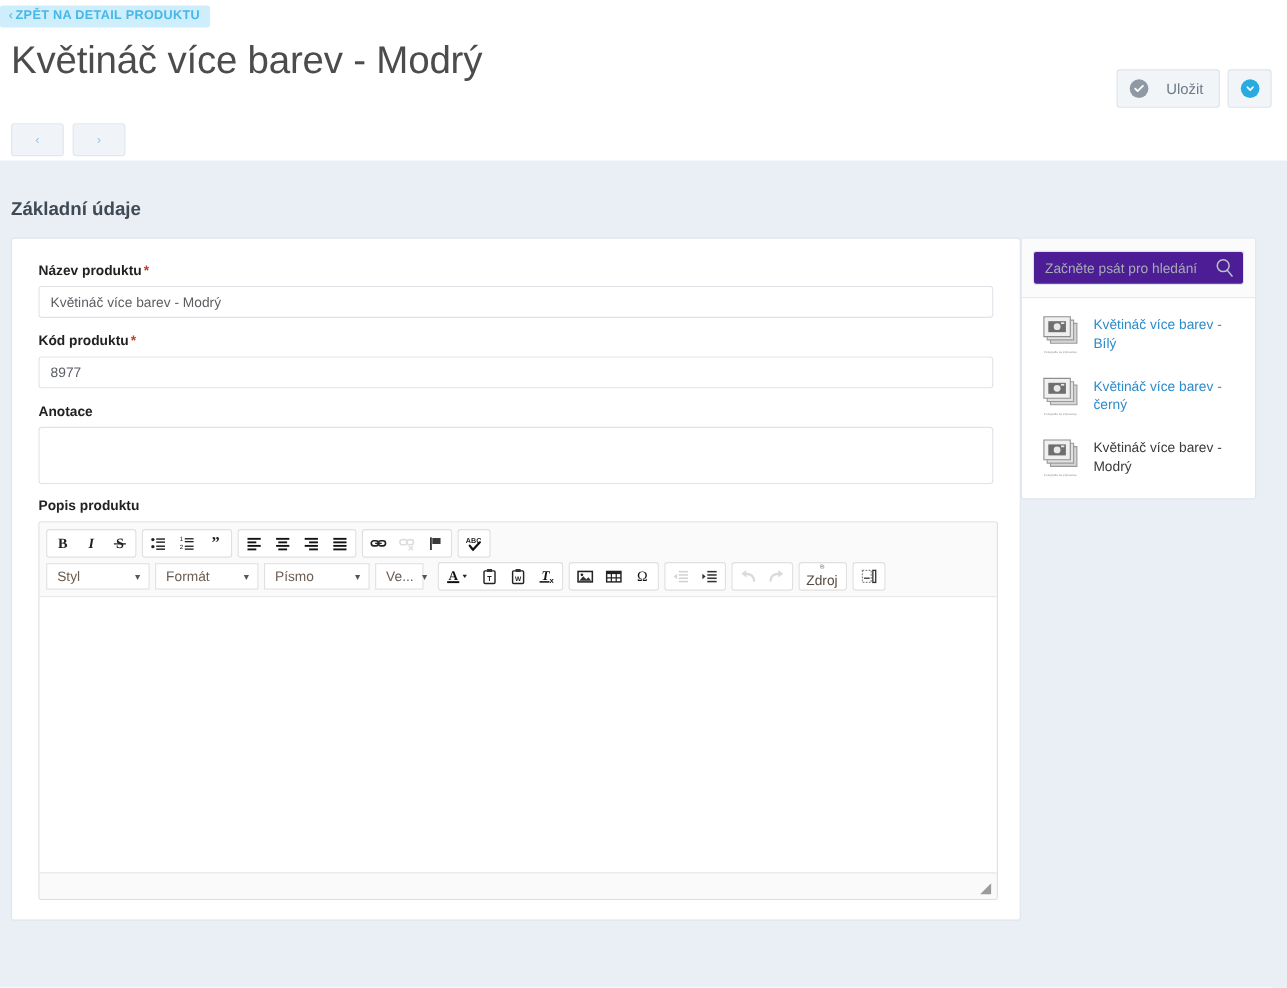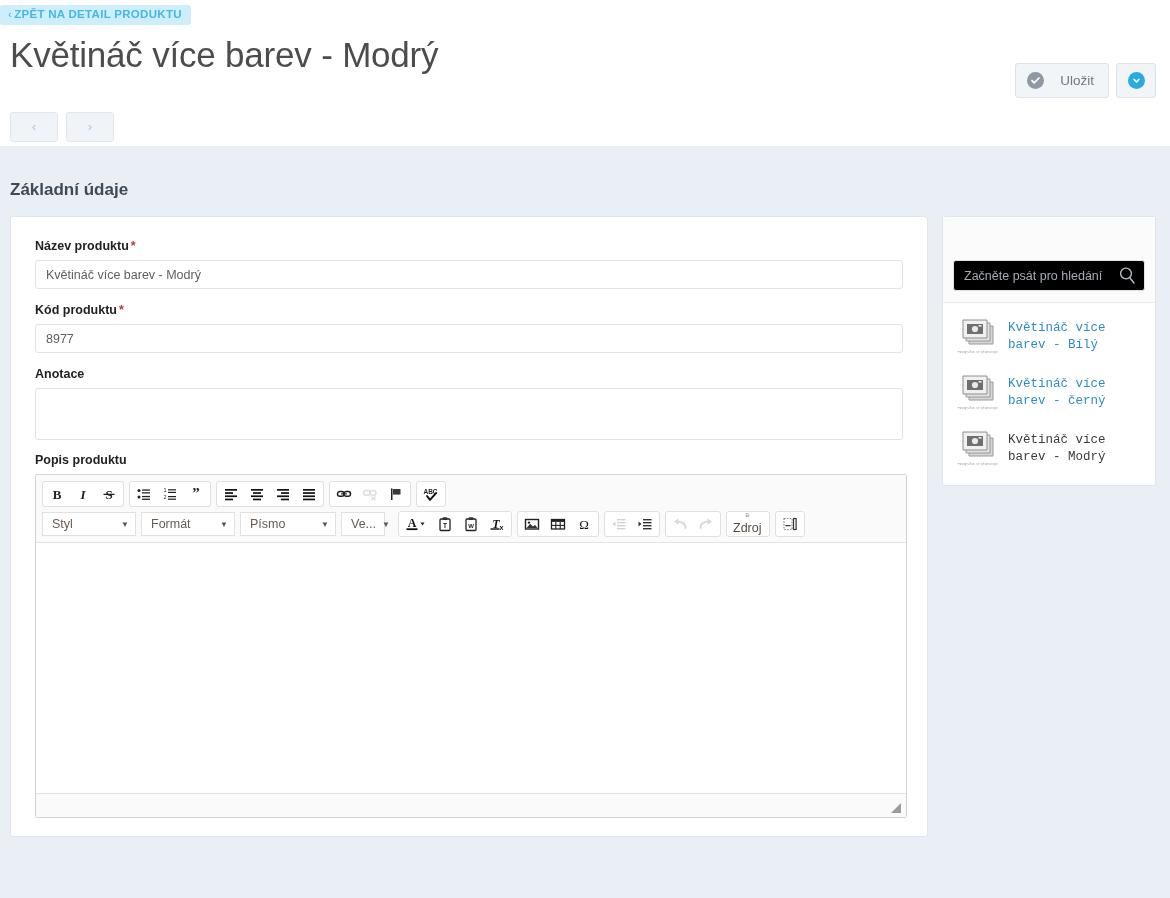--- a/index.html
+++ b/index.html
@@ -79,21 +79,21 @@
     background:#eaeef5;
     padding: 0 0 0 0;
     position:absolute; top:146px; left:0; right:0; bottom:0;
   }
   .section-title {
     margin: 34px 0 16px 10px;
     font-size: 17px;
     font-weight: bold;
     color:#3f4a55;
   }
-  .cols { display:flex; gap:14px; padding: 0 10px 0 10px; align-items:flex-start; }
+  .cols { display:flex; padding: 0 10px 0 10px; align-items:flex-start; }
 
   .card-main {
     flex: 0 0 918px;
     background:#fff;
     border:1px solid #e0e5ec;
     border-radius:3px;
     padding: 22px 16px 18px 24px;
   }
 
   .field-label {
@@ -200,35 +200,35 @@
     flex: 0 0 214px;
     background:#fff;
     border:1px solid #e0e5ec;
     border-radius:3px;
   }
   .side-search-wrap { background:#fbfbfc; padding: 11px 10px; border-bottom:1px solid #e6eaf0; }
   .side-search {
     position:relative;
     border:1px solid #dfe3e8;
     border-radius:3px;
-    background:#000000;
+    background:#4c1d95;
     height:31px;
-    display:flex; align-items:center;margin-top:32px;
+    display:flex; align-items:center;
   }
   .side-search input {
     border:0; outline:none; background:transparent;
     font-size:12.5px; color:#9aa0a6;
     padding: 0 30px 0 10px;
     width:100%;
     font-family:"Liberation Sans", sans-serif;
   }
   .side-search input::placeholder { color:#a6acb3; }
   .search-icon { position:absolute; right:7px; top:5px; }
   .side-list { padding: 4px 0 10px 0; }
-  .side-item { display:flex; align-items:flex-end; gap:9px; padding: 9px 24px 9px 14px; font-family: Liberation Mono, monospace; }
+  .side-item { display:flex; align-items:center; gap:9px; padding: 9px 24px 9px 14px; }
   .thumb {
     flex: 0 0 42px;
     width:42px; height:38px;
     display:flex; align-items:center; justify-content:center;
     position:relative;
   }
   .thumb-caption {
     position:absolute;
     bottom:-1px; left:0; right:0;
     text-align:center;

